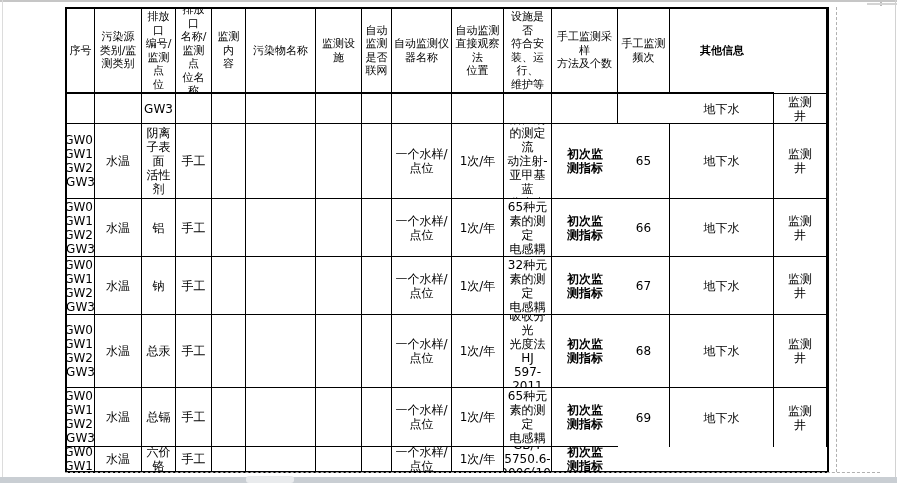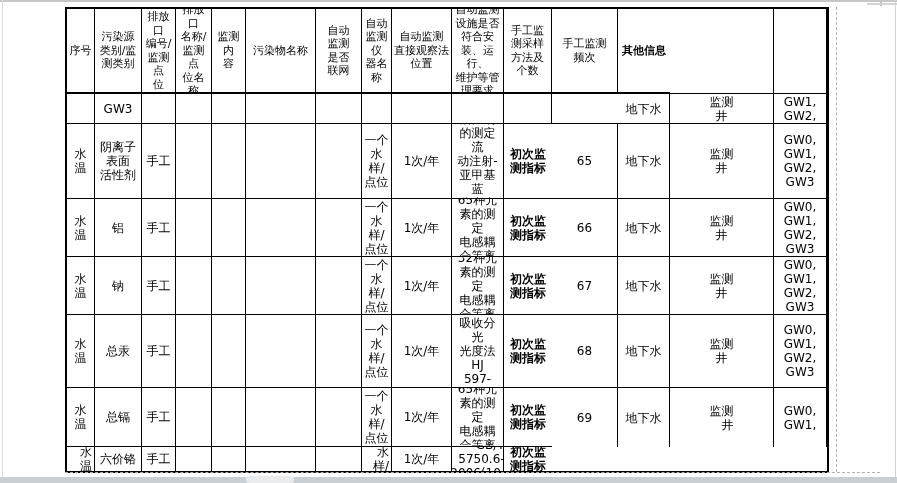--- a/index.html
+++ b/index.html
@@ -29,21 +29,21 @@
   .cell{
     box-sizing:border-box;
     border-right:1px solid #000;border-bottom:1px solid #000;
     display:flex;align-items:center;justify-content:center;
     text-align:center;white-space:pre-line;overflow:hidden;
     padding:0 2px;
   }
   .cell.h{font-size:11px;line-height:13.5px;border-bottom-width:2px;}
   .cell.c{font-size:12px;line-height:14px;}
   .cell.lastcol{border-right:none;font-weight:bold;}
-  .cell.lastrow{border-bottom:none;text-align:right;}
+  .cell.lastrow{border-bottom:none;}
 </style>
 </head>
 <body>
 
 <div class="viewport">
   <div class="top-line"></div>
   <div class="top-right-tick"></div>
   <div class="top-right-seg"></div>
   <div class="left-edge-line"></div>
   <div class="right-edge-line"></div>
@@ -57,20 +57,21 @@
 编号/
 监测点
 位</div>
       <div class="cell h">排放口
 名称/
 监测点
 位名称</div>
       <div class="cell h">监测内
 容</div>
       <div class="cell h">污染物名称</div>
+      <div class="cell h">监测设施</div>
       <div class="cell h">自动
 监测
 是否
 联网</div>
       <div class="cell h">自动监测仪
 器名称</div>
       <div class="cell h">自动监测
 直接观察法
 位置</div>
       <div class="cell h">自动监测

